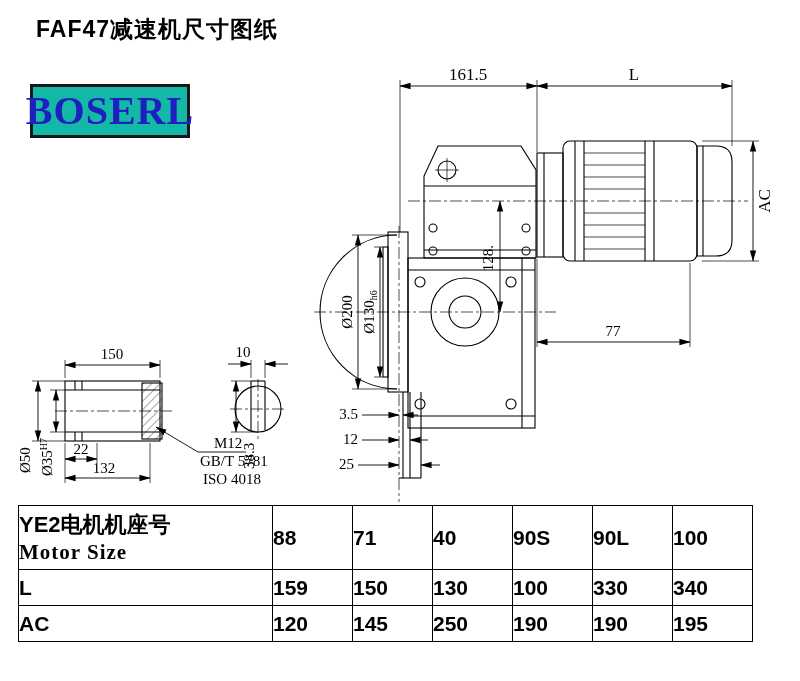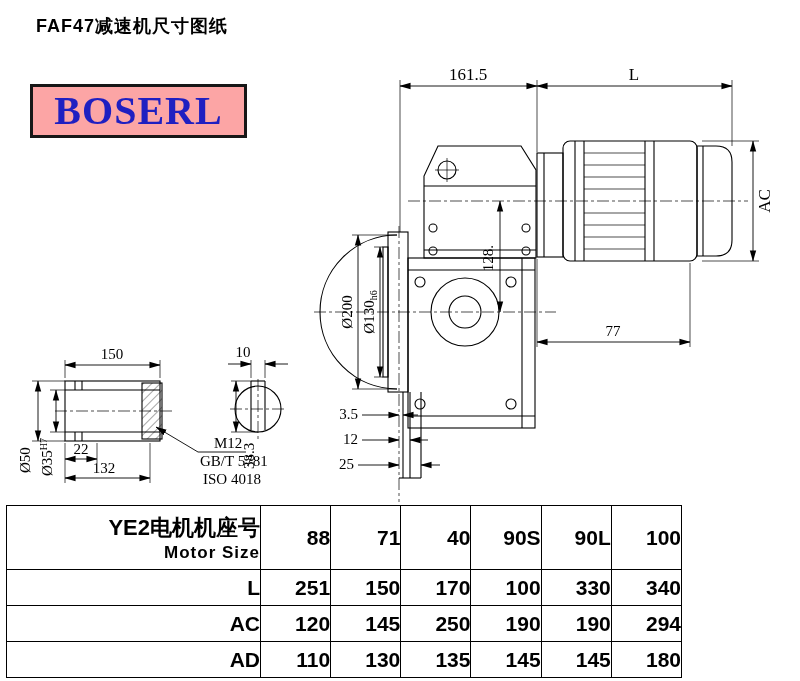--- a/index.html
+++ b/index.html
@@ -9,35 +9,35 @@
   svg{position:absolute;left:0;top:0}
 
   .ln{stroke:#000;stroke-width:1.1;fill:none}
   .thin{stroke:#000;stroke-width:0.7;fill:none}
   .clg line{stroke:#000;stroke-width:0.7;fill:none;stroke-dasharray:12 3 3 3}
   .extg line{stroke:#000;stroke-width:0.7;fill:none}
   .dimg line{stroke:#000;stroke-width:0.9;fill:none}
   .txtg text{font-family:"Liberation Serif",serif;font-size:15px;fill:#000;stroke:none}
   .txtg .big{font-size:17px}
 
-  .page-title{position:absolute;left:36px;top:14px;font-size:18px;font-weight:bold;
+  .page-title{position:absolute;left:36px;top:14px;font-size:23px;font-weight:bold;
               letter-spacing:1px;font-family:"Liberation Sans",sans-serif}
-  .logo-box{position:absolute;left:30px;top:84px;width:217px;height:54px;border:3px solid #171717;
-            display:flex;align-items:center;justify-content:center;background:#fca5a5}
+  .logo-box{position:absolute;left:30px;top:84px;width:160px;height:54px;border:3px solid #171717;
+            display:flex;align-items:center;justify-content:center;background:#14b8a6}
   .logo-box span{font-family:"Liberation Serif",serif;font-weight:bold;font-size:40px;
                  color:#1f1fc1;letter-spacing:1px;line-height:1}
 
-  table.dimtable{position:absolute;left:6px;top:505px;width:676px;border-collapse:collapse;
-                 table-layout:fixed;text-align:right}
+  table.dimtable{position:absolute;left:18px;top:505px;width:735px;border-collapse:collapse;
+                 table-layout:fixed;text-align:left}
   table.dimtable td{border:1px solid #000;padding:0;vertical-align:middle;
                     font-family:"Liberation Sans",sans-serif;font-weight:bold;font-size:21px}
   table.dimtable tr.hdr td{height:64px}
   table.dimtable tr.val td{height:36px}
   .cn{font-size:22px;font-weight:bold}
-  .en{font-family:Liberation Sans, sans-serif;font-size:17px;font-weight:bold;letter-spacing:1px}
+  .en{font-family:Liberation Serif, serif;font-size:21px;font-weight:bold;letter-spacing:1px}
 </style>
 </head>
 <body>
 
 <div>
 
 <svg width="800" height="505" viewBox="0 0 800 505">
   <defs>
     <marker id="arr" viewBox="0 0 10 8" refX="9.6" refY="4" markerWidth="11" markerHeight="8.8" orient="auto-start-reverse" markerUnits="userSpaceOnUse">
       <path d="M10,4 L0,1.1 L0,6.9 Z" fill="#000" stroke="none"></path>
@@ -232,41 +232,32 @@
     </td>
     <td>88</td>
     <td>71</td>
     <td>40</td>
     <td>90S</td>
     <td>90L</td>
     <td>100</td>
   </tr>
   <tr class="val">
     <td>L</td>
-    <td>251</td>
+    <td>159</td>
     <td>150</td>
-    <td>170</td>
+    <td>130</td>
     <td>100</td>
     <td>330</td>
     <td>340</td>
   </tr>
   <tr class="val">
     <td>AC</td>
     <td>120</td>
     <td>145</td>
     <td>250</td>
     <td>190</td>
     <td>190</td>
-    <td>294</td>
-  </tr>
-  <tr class="val">
-    <td>AD</td>
-    <td>110</td>
-    <td>130</td>
-    <td>135</td>
-    <td>145</td>
-    <td>145</td>
-    <td>180</td>
+    <td>195</td>
   </tr>
 </tbody>
     </table>
 
 </div>
 
 </body></html>

